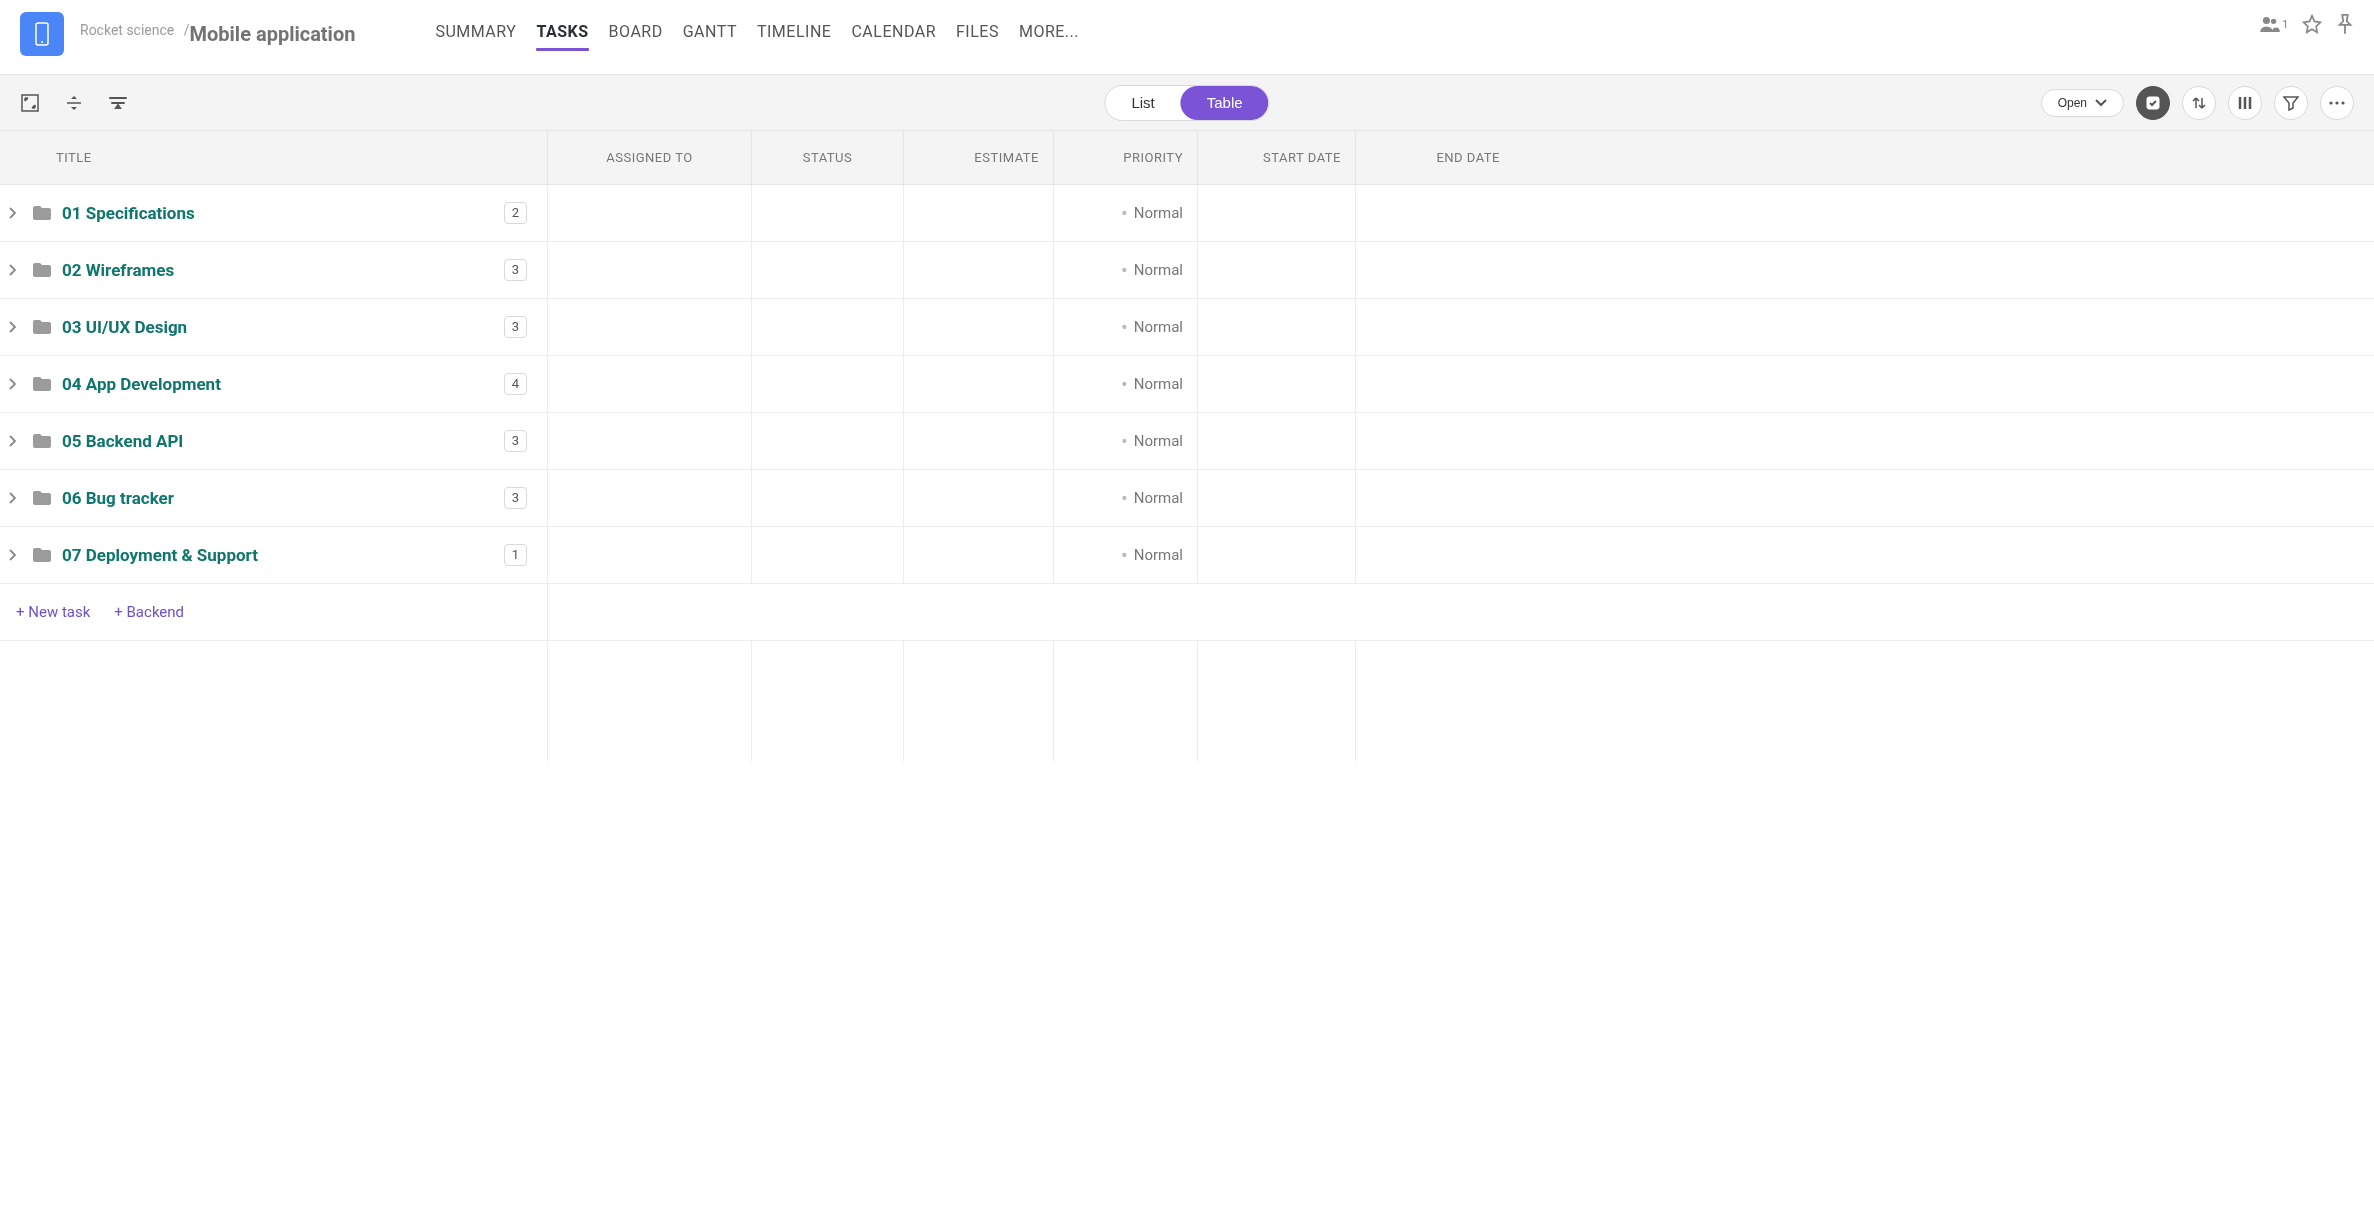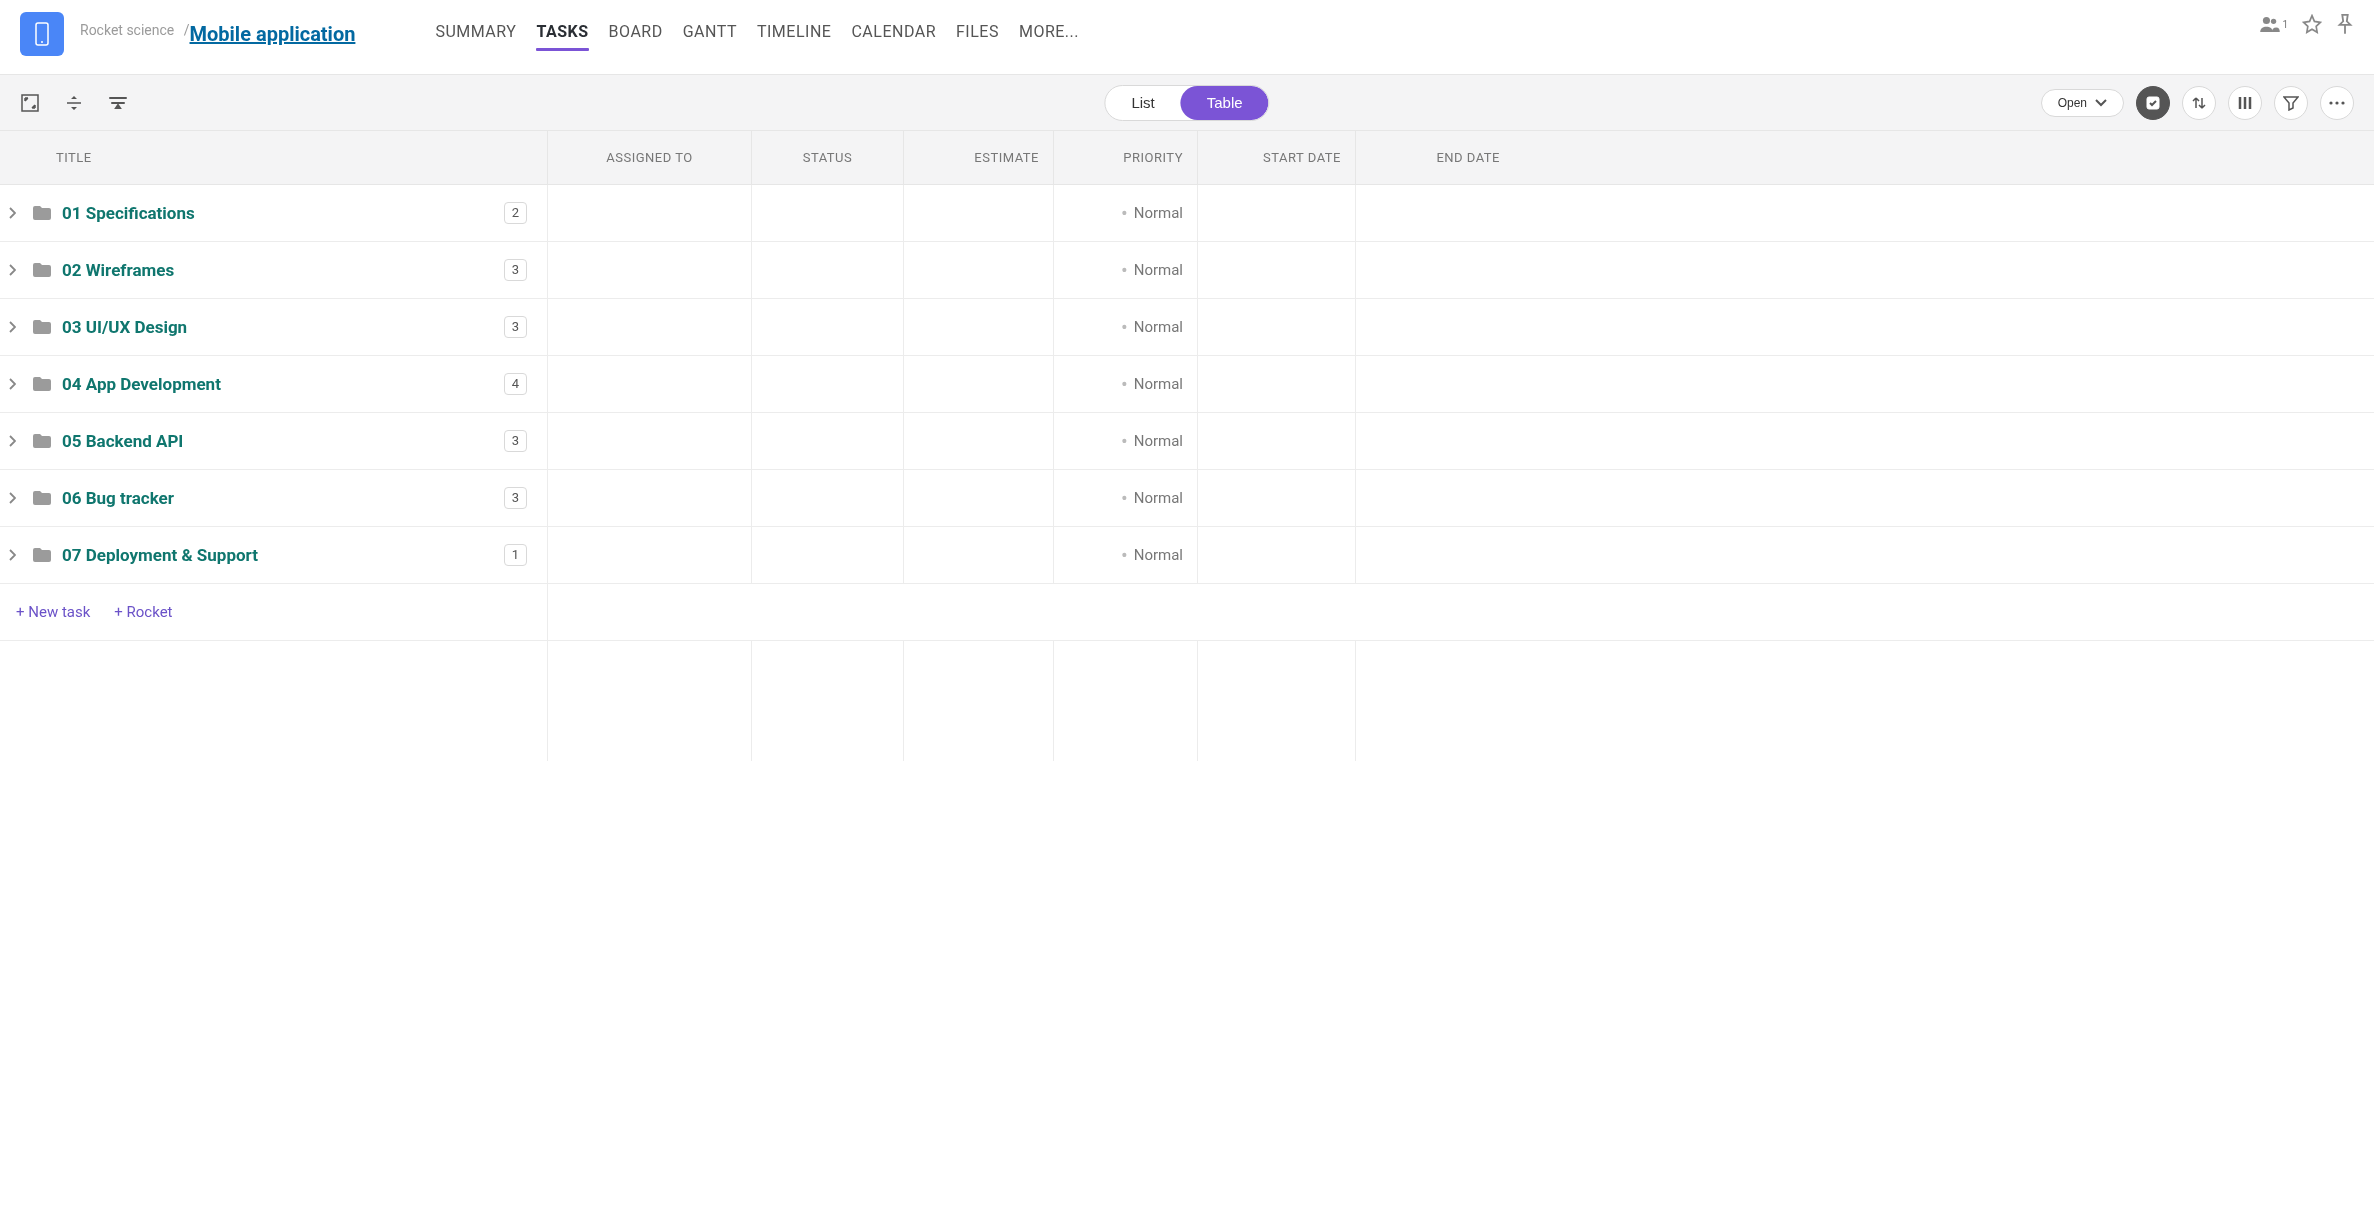--- a/index.html
+++ b/index.html
@@ -22,21 +22,21 @@
     width: 44px; height: 44px;
     background: #4a86f7;
     border-radius: 6px;
     display: flex; align-items: center; justify-content: center;
     margin-right: 16px;
     flex-shrink: 0;
   }
   .project-icon svg { width: 16px; height: 24px; }
   .breadcrumb { display: flex; flex-direction: row; min-width: 200px; }
   .breadcrumb-top { color: #9b9b9b; font-size: 14px; }
-  .project-title { font-size: 20px; font-weight: 700; color: #0369a1; text-decoration: underline; }
+  .project-title { font-size: 20px; font-weight: 700; color: #737373; }
 
   .tabs {
     display: flex;
     gap: 20px;
     margin-left: 80px;
     align-items: flex-end;
   }
   .tab {
     font-size: 16px;
     letter-spacing: 0.5px;
@@ -518,21 +518,21 @@
       <span>Normal</span>
     </div>
     <div class="cell"></div>
     <div class="cell"></div>
   </div>
     </div>
 
   <div class="footer-row">
     <div class="footer-cell">
       <span class="link-btn">+ New task</span>
-      <span class="link-btn">+ Rocket</span>
+      <span class="link-btn">+ Backend</span>
     </div>
     <div></div>
       <div></div>
       <div></div>
       <div></div>
       <div></div>
       <div></div>
   </div>
 
   <div class="empty-area">

